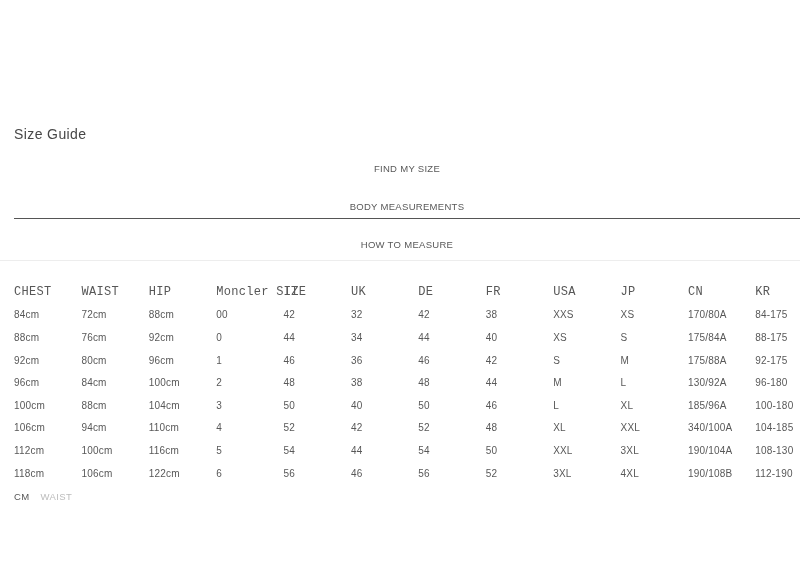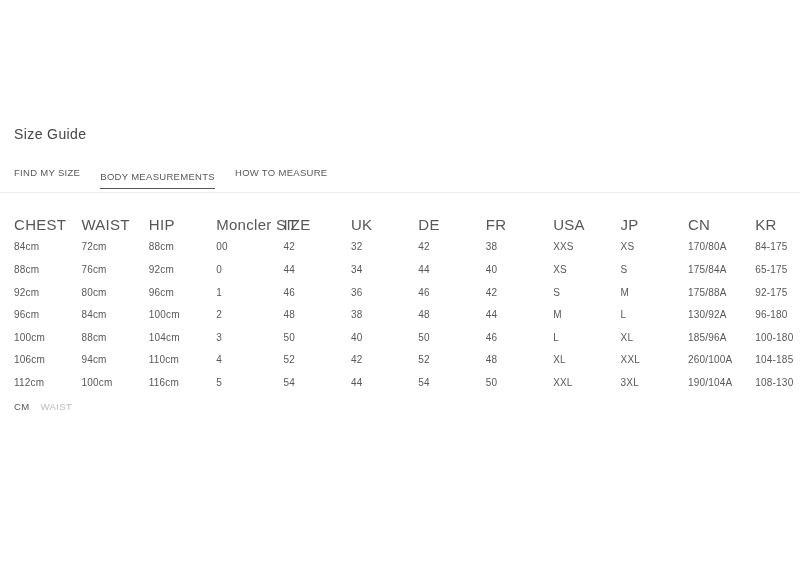--- a/index.html
+++ b/index.html
@@ -20,60 +20,61 @@
     letter-spacing: 0.4px;
     color: #474747;
   }
 
   .tabs-wrap {
     margin-top: 21px;
     padding: 0 0 3px 14px;
     border-bottom: 1px solid #ededed;
     width: 800px;
   }
-  .tab-list { display: flex; gap: 20px; }
+  .tab-list { display: flex; gap: 20px; flex-direction: column; }
   .tab {
     appearance: none;
     background: none;
     border: none;
     border-bottom: 1px solid transparent;
     margin: 0;
     padding: 0 0 6px 0;
     font-family: inherit;
     font-size: 9.5px;
     line-height: 11px;
     letter-spacing: 0.3px;
     color: #585858;
     cursor: pointer;
     white-space: nowrap;
   }
-  .tab.active { border-bottom-color: #555555; margin-top: 8px; }
+  .tab.active { border-bottom-color: #555555; }
 
   .content { margin-left: 14px; }
 
   table.size-table {
     margin-top: 20px;
     border-collapse: collapse;
     table-layout: fixed;
     width: 781px;
   }
   table.size-table th,
   table.size-table td {
     height: 22.6px;
     padding: 0;
     text-align: left;
     vertical-align: middle;
     white-space: nowrap;
     font-weight: 400;
     border: none;
   }
   table.size-table th {
-    font-size: 15px;
+    font-size: 12px;
     letter-spacing: 0.3px;
     color: #575757;
+    font-family: Liberation Mono, monospace;
   }
   table.size-table td {
     font-size: 10px;
     letter-spacing: 0.2px;
     color: #585858;
   }
 
   .unit-toggle {
     margin-top: 7px;
     display: flex;
@@ -152,21 +153,21 @@
             <td>76cm</td>
             <td>92cm</td>
             <td>0</td>
             <td>44</td>
             <td>34</td>
             <td>44</td>
             <td>40</td>
             <td>XS</td>
             <td>S</td>
             <td>175/84A</td>
-            <td>65-175</td>
+            <td>88-175</td>
           </tr>
           <tr>
             <td>92cm</td>
             <td>80cm</td>
             <td>96cm</td>
             <td>1</td>
             <td>46</td>
             <td>36</td>
             <td>46</td>
             <td>42</td>
@@ -207,37 +208,51 @@
             <td>106cm</td>
             <td>94cm</td>
             <td>110cm</td>
             <td>4</td>
             <td>52</td>
             <td>42</td>
             <td>52</td>
             <td>48</td>
             <td>XL</td>
             <td>XXL</td>
-            <td>260/100A</td>
+            <td>340/100A</td>
             <td>104-185</td>
           </tr>
           <tr>
             <td>112cm</td>
             <td>100cm</td>
             <td>116cm</td>
             <td>5</td>
             <td>54</td>
             <td>44</td>
             <td>54</td>
             <td>50</td>
             <td>XXL</td>
             <td>3XL</td>
             <td>190/104A</td>
             <td>108-130</td>
           </tr>
+          <tr>
+            <td>118cm</td>
+            <td>106cm</td>
+            <td>122cm</td>
+            <td>6</td>
+            <td>56</td>
+            <td>46</td>
+            <td>56</td>
+            <td>52</td>
+            <td>3XL</td>
+            <td>4XL</td>
+            <td>190/108B</td>
+            <td>112-190</td>
+          </tr>
         </tbody>
     </table>
 
     <div class="unit-toggle">
         <button class="unit active">CM</button>
         <button class="unit">WAIST</button>
       </div>
   </div>
 
 </div>

